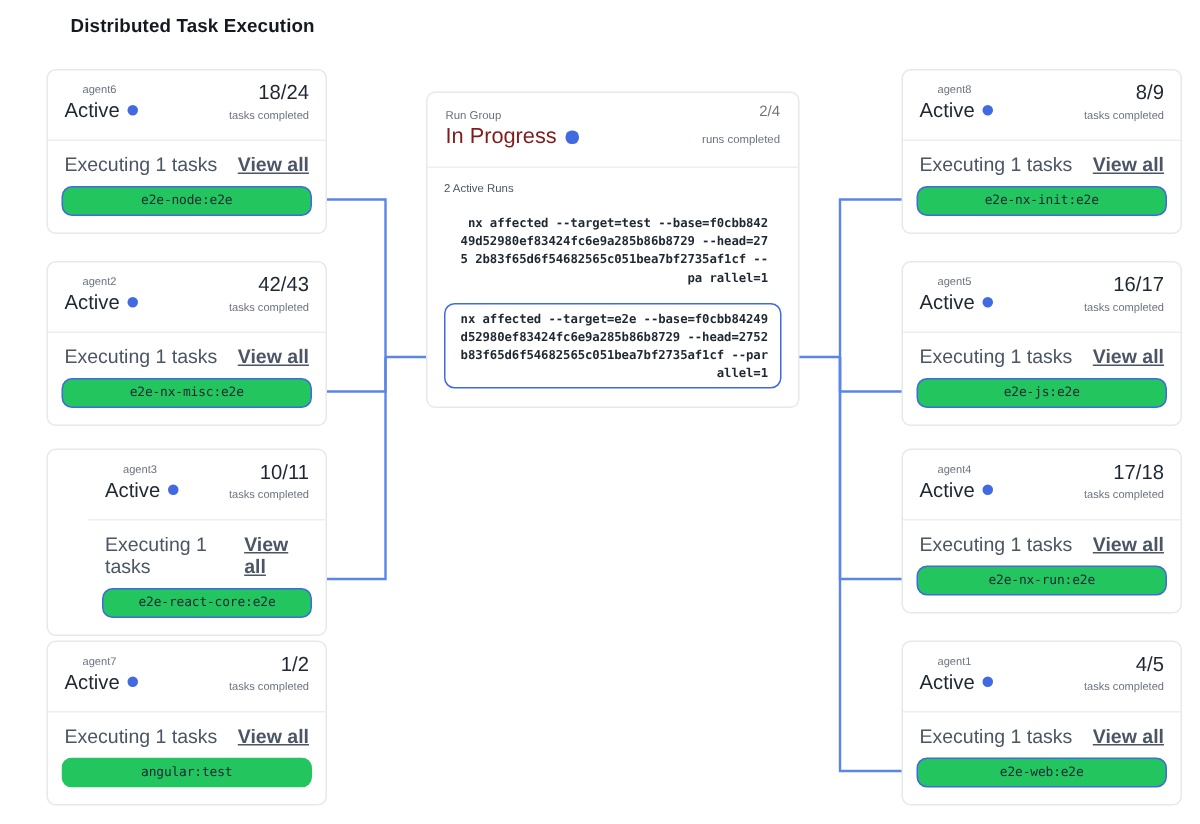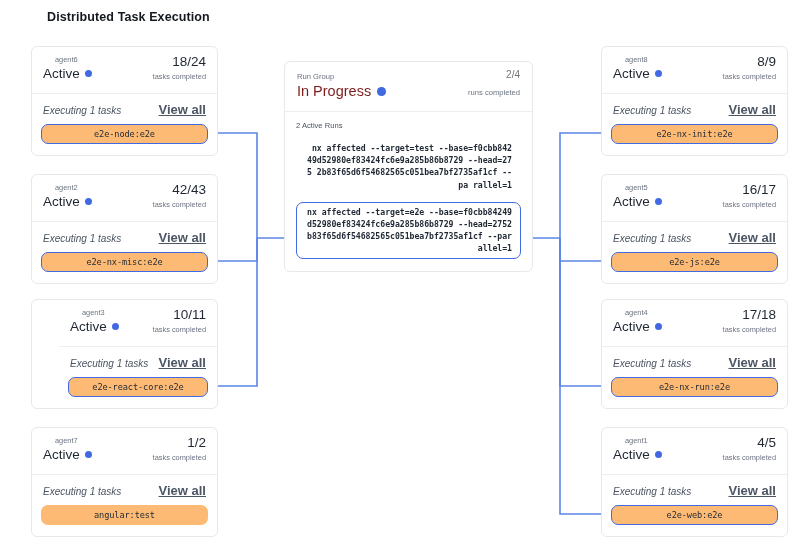--- a/index.html
+++ b/index.html
@@ -93,43 +93,42 @@
     position: relative;
   }
   .exec-row {
     display: flex;
     justify-content: space-between;
     align-items: baseline;
     margin-bottom: 7px;
     padding: 0 2px;
   }
   .exec-label {
-    font-size: 10px;
+    font-size: 13px;
     color: #4b5563;
-    font-style: italic;
   }
   .view-all {
     font-size: 13px;
     color: #4b5563;
     text-decoration: underline;
     cursor: pointer;
     font-weight: bold;
   }
   .task-chip {
     border: 1.4px solid #4169e1;
     border-radius: 7px;
     height: 20px;
     display: flex;
     align-items: center;
     justify-content: center;
     font-family: "DejaVu Sans Mono", "Liberation Mono", monospace;
     font-size: 8.6px;
     color: #1f2733;
     letter-spacing: -0.1px;
-    background: #fdba74;
+    background: #22c55e;
     box-sizing: border-box;
   }
   .task-chip.plain {
     border-color: transparent;
   }
 
   
   #run-group-card {
     position: absolute;
     left: 284px;

